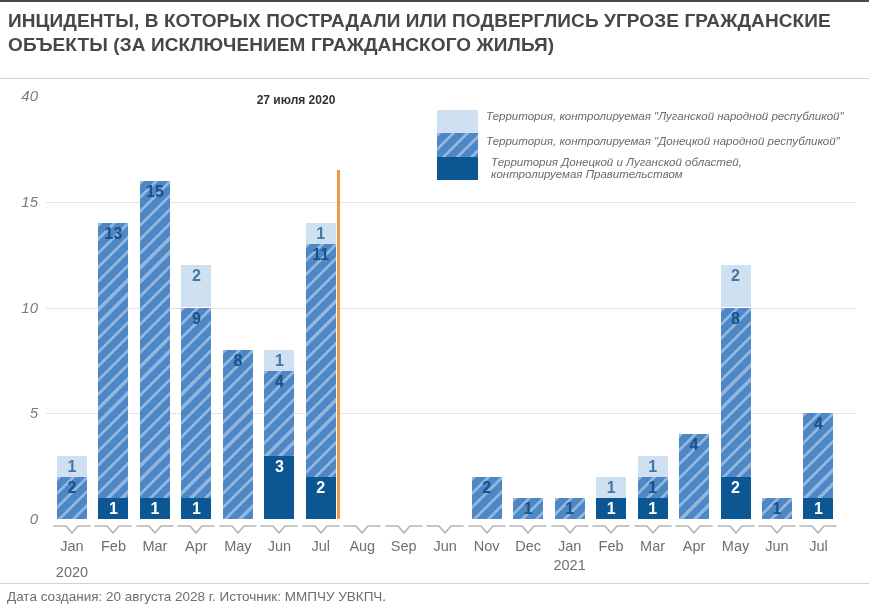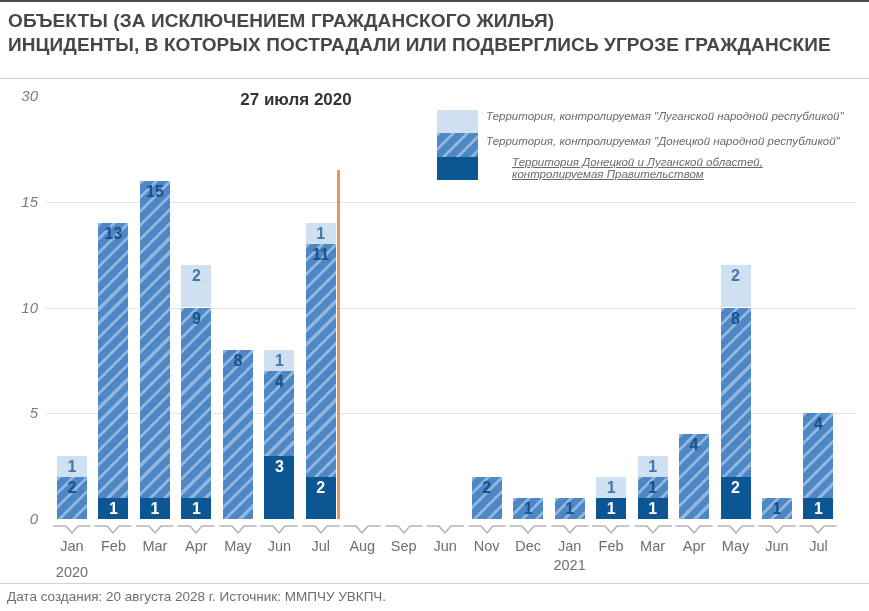--- a/index.html
+++ b/index.html
@@ -7,21 +7,21 @@
         font-family:"Liberation Sans", sans-serif;}
   .topline{position:absolute;left:0;top:0;width:869px;height:2px;background:#4a4a4a;}
   .title{position:absolute;left:8px;top:9px;width:856px;color:#474747;font-weight:bold;
          font-size:19px;line-height:24px;letter-spacing:0.1px;}
   .divider{position:absolute;left:0;width:869px;height:1px;background:#d2d2d2;}
   .divider.below-title{top:78px;}
   .divider.above-footer{top:583px;}
   .footer{position:absolute;left:7px;top:589px;color:#6e6e6e;font-size:13.5px;}
   
   .annotation{position:absolute;left:146px;top:88px;width:300px;text-align:center;}
-  .annotation .date{font-size:17px;font-weight:bold;color:#333333;line-height:24px;}
+  .annotation .date{font-size:12px;font-weight:bold;color:#333333;line-height:24px;}
   .annotation .note{font-size:15.5px;font-style:italic;color:#4d4d4d;line-height:25px;}
   
   .legend-swatch{position:absolute;left:437px;width:41px;}
   .legend-text{position:absolute;font-size:11.5px;font-style:italic;color:#6a6a6a;line-height:11.5px;}
   
   .gridline{position:absolute;height:1px;background:#e3e3e3;}
   .ylab{position:absolute;width:34px;text-align:right;color:#7d7d7d;font-size:15px;
         font-style:italic;line-height:16px;}
   .xlab{position:absolute;width:44px;text-align:center;color:#6f6f6f;font-size:14.5px;line-height:16px;}
   .seg{position:absolute;}
@@ -30,50 +30,50 @@
   .tick{position:absolute;}
   .eventline{position:absolute;width:3px;}
 </style>
 </head>
 <body>
 
 <div id="page">
   <div class="topline"></div>
 
   <div class="title">
+    <div>ИНЦИДЕНТЫ, В КОТОРЫХ ПОСТРАДАЛИ ИЛИ ПОДВЕРГЛИСЬ УГРОЗЕ ГРАЖДАНСКИЕ</div>
     <div>ОБЪЕКТЫ (ЗА ИСКЛЮЧЕНИЕМ ГРАЖДАНСКОГО ЖИЛЬЯ)</div>
-    <div>ИНЦИДЕНТЫ, В КОТОРЫХ ПОСТРАДАЛИ ИЛИ ПОДВЕРГЛИСЬ УГРОЗЕ ГРАЖДАНСКИЕ</div>
   </div>
 
   <div class="divider below-title"></div>
 
   <div class="annotation">
     <div class="date">27 июля 2020</div>
   </div>
 
   <div class="legend-swatch" style="top:110px;height:23px;background:#cfe0f1;"></div>
   <div class="legend-swatch hatch" style="top:133px;height:24px;background-color:#4e87c6;"></div>
   <div class="legend-swatch" style="top:157px;height:23px;background:#0d5694;"></div>
 
   <div class="legend-text" style="left:486px;top:111px;">Территория, контролируемая "Луганской народной республикой"</div>
   <div class="legend-text" style="left:486px;top:136px;">Территория, контролируемая "Донецкой народной республикой"</div>
-  <div class="legend-text" style="left:512px;top:157px;text-decoration:underline;">
+  <div class="legend-text" style="left:491px;top:157px;">
     <div>Территория Донецкой и Луганской областей,</div>
     <div>контролируемая Правительством</div>
   </div>
 
   <div id="plot">
       <div class="gridline" style="left: 46px; top: 413.25px; width: 810px; background: rgb(227, 227, 227);"></div>
       <div class="gridline" style="left: 46px; top: 307.5px; width: 810px; background: rgb(227, 227, 227);"></div>
       <div class="gridline" style="left: 46px; top: 201.75px; width: 810px; background: rgb(227, 227, 227);"></div>
       <div class="ylab" style="left: 4px; top: 511px;">0</div>
       <div class="ylab" style="left: 4px; top: 405.25px;">5</div>
       <div class="ylab" style="left: 4px; top: 299.5px;">10</div>
       <div class="ylab" style="left: 4px; top: 193.75px;">15</div>
-      <div class="ylab" style="left: 4px; top: 88px;">30</div>
+      <div class="ylab" style="left: 4px; top: 88px;">40</div>
       <div class="seg hatch" style="left: 57px; top: 476.7px; width: 30px; height: 42.3px; background-color: rgb(78, 135, 198);"></div>
       <div class="seglab" style="left: 57px; top: 477.7px; width: 30px; color: rgb(23, 82, 143);">2</div>
       <div class="seg" style="left: 57px; top: 455.55px; width: 30px; height: 21.15px; background-color: rgb(207, 224, 241);"></div>
       <div class="seglab" style="left: 57px; top: 456.55px; width: 30px; color: rgb(69, 119, 171);">1</div>
       <div class="tick" style="left: 53px; top: 522px; width: 38px; height: 12px;"><svg width="38" height="12" xmlns="http://www.w3.org/2000/svg">
           <path d="M1 2 H13 L19 9 L25 2 H37" fill="none" stroke="#b5b5b5" stroke-width="1.6" stroke-linejoin="round" stroke-linecap="round"></path>
         </svg></div>
       <div class="xlab" style="left: 50px; top: 538px;">Jan</div>
       <div class="seg" style="left: 98.47px; top: 497.85px; width: 30px; height: 21.15px; background-color: rgb(13, 86, 148);"></div>
       <div class="seglab" style="left: 98.47px; top: 498.85px; width: 30px; color: rgb(255, 255, 255);">1</div>

